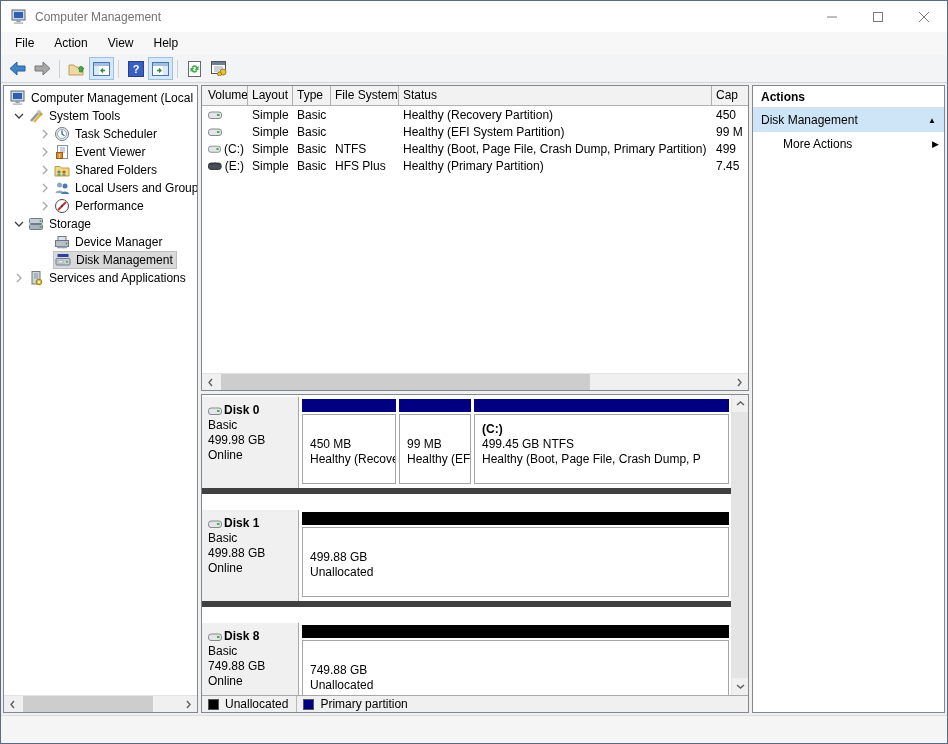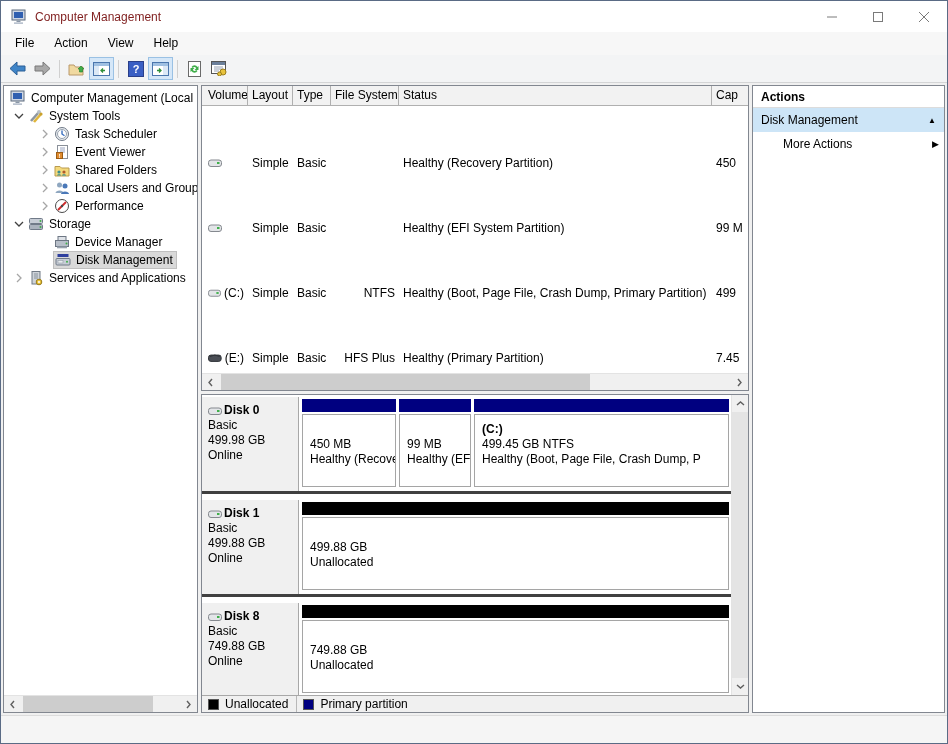--- a/index.html
+++ b/index.html
@@ -11,21 +11,21 @@
     background: #fff;
   }
   .window {
     position: relative; width: 948px; height: 744px;
     border: 1px solid #5a6b85; background: #f0f0f0;
     display: flex; flex-direction: column; overflow: hidden;
   }
   
   .titlebar { height: 31px; background: #fff; display: flex; align-items: center; flex: none; }
   .titlebar .app-icon { margin: 0 6px 0 10px; width: 18px; height: 16px; }
-  .titlebar .title { color: #7f1d1d; }
+  .titlebar .title { color: #737373; }
   .caption-buttons { margin-left: auto; display: flex; height: 100%; }
   .caption-btn { width: 46px; height: 100%; display: flex; align-items: center; justify-content: center; }
   
   .menubar { height: 23px; background: #f7f7f7; display: flex; align-items: center; flex: none; }
   .menu-item { padding: 0 10px; line-height: 23px; }
   .menu-item:first-child { padding-left: 14px; }
   
   .toolbar { height: 28px; background: #f3f4f5; border-bottom: 1px solid #d4d5d6; display: flex; align-items: center; padding-left: 4px; flex: none; }
   .tb-btn { width: 25px; height: 23px; display: flex; align-items: center; justify-content: center; border: 1px solid transparent; }
   .tb-btn.hl { background: #d5e7f8; border-color: #9ac1e4; }
@@ -45,30 +45,30 @@
   .tree-sel { display: flex; align-items: center; background: #d9d9d9; outline: 1px solid #bfbfbf; padding-right: 3px; }
   .tree-sel .t-icon { margin-left: 1px; }
   .hscroll { height: 17px; flex: none; background: #f0f0f0; display: flex; align-items: stretch; border-top: 1px solid #e3e3e3; }
   .sb-arrow { width: 17px; flex: none; display: flex; align-items: center; justify-content: center; }
   .sb-track { flex: 1; position: relative; }
   .sb-thumb { position: absolute; top: 0; bottom: 0; background: #cdcdcd; }
   
   .volume-pane { height: 306px; flex: none; display: flex; flex-direction: column; overflow: hidden; }
   .vl-header { display: flex; height: 20px; flex: none; background: #f2f2f2; border-bottom: 1px solid #b0b0b0; }
   .vl-hcell { border-right: 1px solid #b0b0b0; padding: 0 4px; line-height: 19px; white-space: nowrap; overflow: hidden; flex: none; }
-  .vl-row { display: flex; height: 17px; flex: none; align-items: center; white-space: nowrap; margin-top: 48px; }
+  .vl-row { display: flex; height: 17px; flex: none; align-items: center; white-space: nowrap; }
   .vl-cell { padding: 0 4px; overflow: hidden; flex: none; }
   .c-volume { width: 46px; display: flex; align-items: center; gap: 3px; padding-left: 6px; }
-  .c-layout { width: 45px; } .c-type { width: 38px; } .c-fs { width: 68px; text-align: right; } .c-status { width: 313px; } .c-cap { width: 60px; }
+  .c-layout { width: 45px; } .c-type { width: 38px; } .c-fs { width: 68px; } .c-status { width: 313px; } .c-cap { width: 60px; }
   .vl-spacer { flex: 1; }
   
   .disk-pane { flex: 1; display: flex; flex-direction: column; overflow: hidden; }
   .disk-scroll-wrap { flex: 1; display: flex; min-height: 0; }
   .disk-rows { flex: 1; overflow: hidden; padding-top: 2px; }
-  .disk-row { height: 97px; margin-bottom: 6px; border-bottom: 3px solid #404040; display: flex; }
+  .disk-row { height: 97px; margin-bottom: 16px; border-bottom: 6px solid #404040; display: flex; }
   .disk-info { width: 97px; flex: none; background: #f0f0f0; border-right: 1px solid #a8a8a8; padding: 6px 4px 0 6px; line-height: 15px; }
   .disk-info .d-name { font-weight: bold; display: flex; align-items: center; gap: 2px; }
   .parts { flex: 1; display: flex; gap: 3px; padding: 2px 2px 4px 3px; min-width: 0; }
   .part { display: flex; flex-direction: column; min-width: 0; }
   .part-band { height: 13px; flex: none; }
   .part-body { flex: 1; margin-top: 2px; border: 1px solid #a5a5a5; background: #fff; padding: 7px 6px 0 7px; overflow: hidden; line-height: 15px; white-space: nowrap; }
   .part-body .p-label { font-weight: bold; height: 15px; }
   .vscroll { width: 17px; flex: none; background: #f0f0f0; display: flex; flex-direction: column; border-left: 1px solid #e3e3e3; }
   .vsb-arrow { height: 17px; flex: none; display: flex; align-items: center; justify-content: center; }
   .vsb-track { flex: 1; position: relative; }

